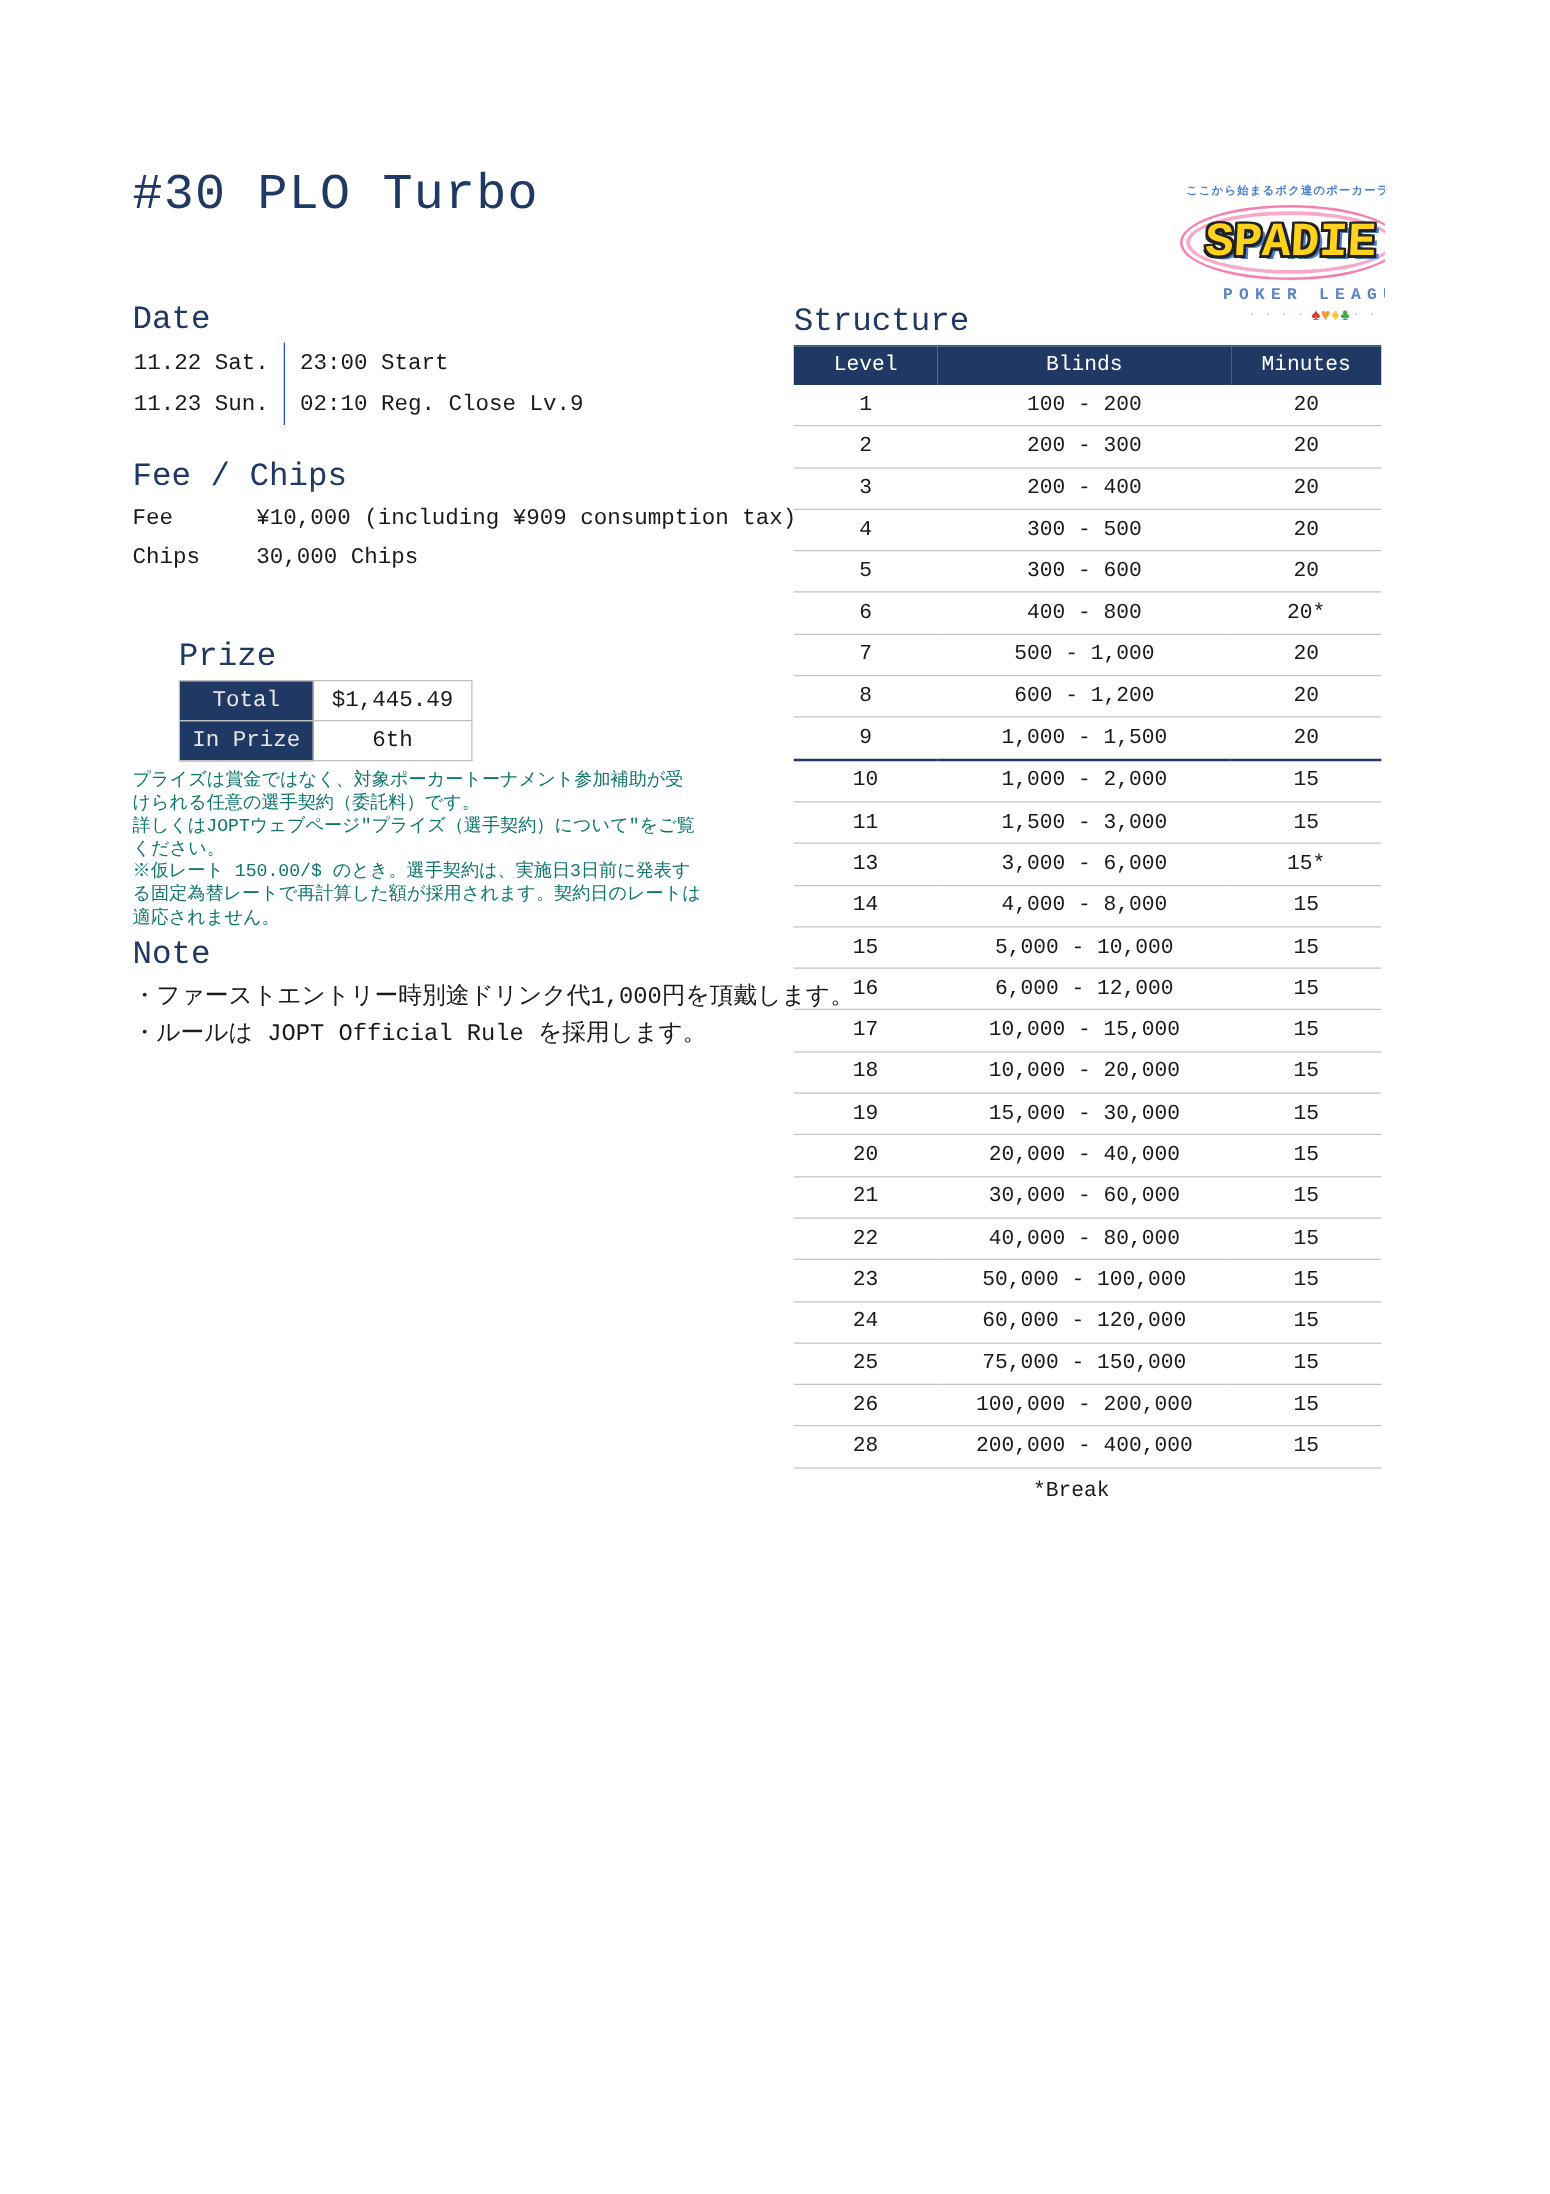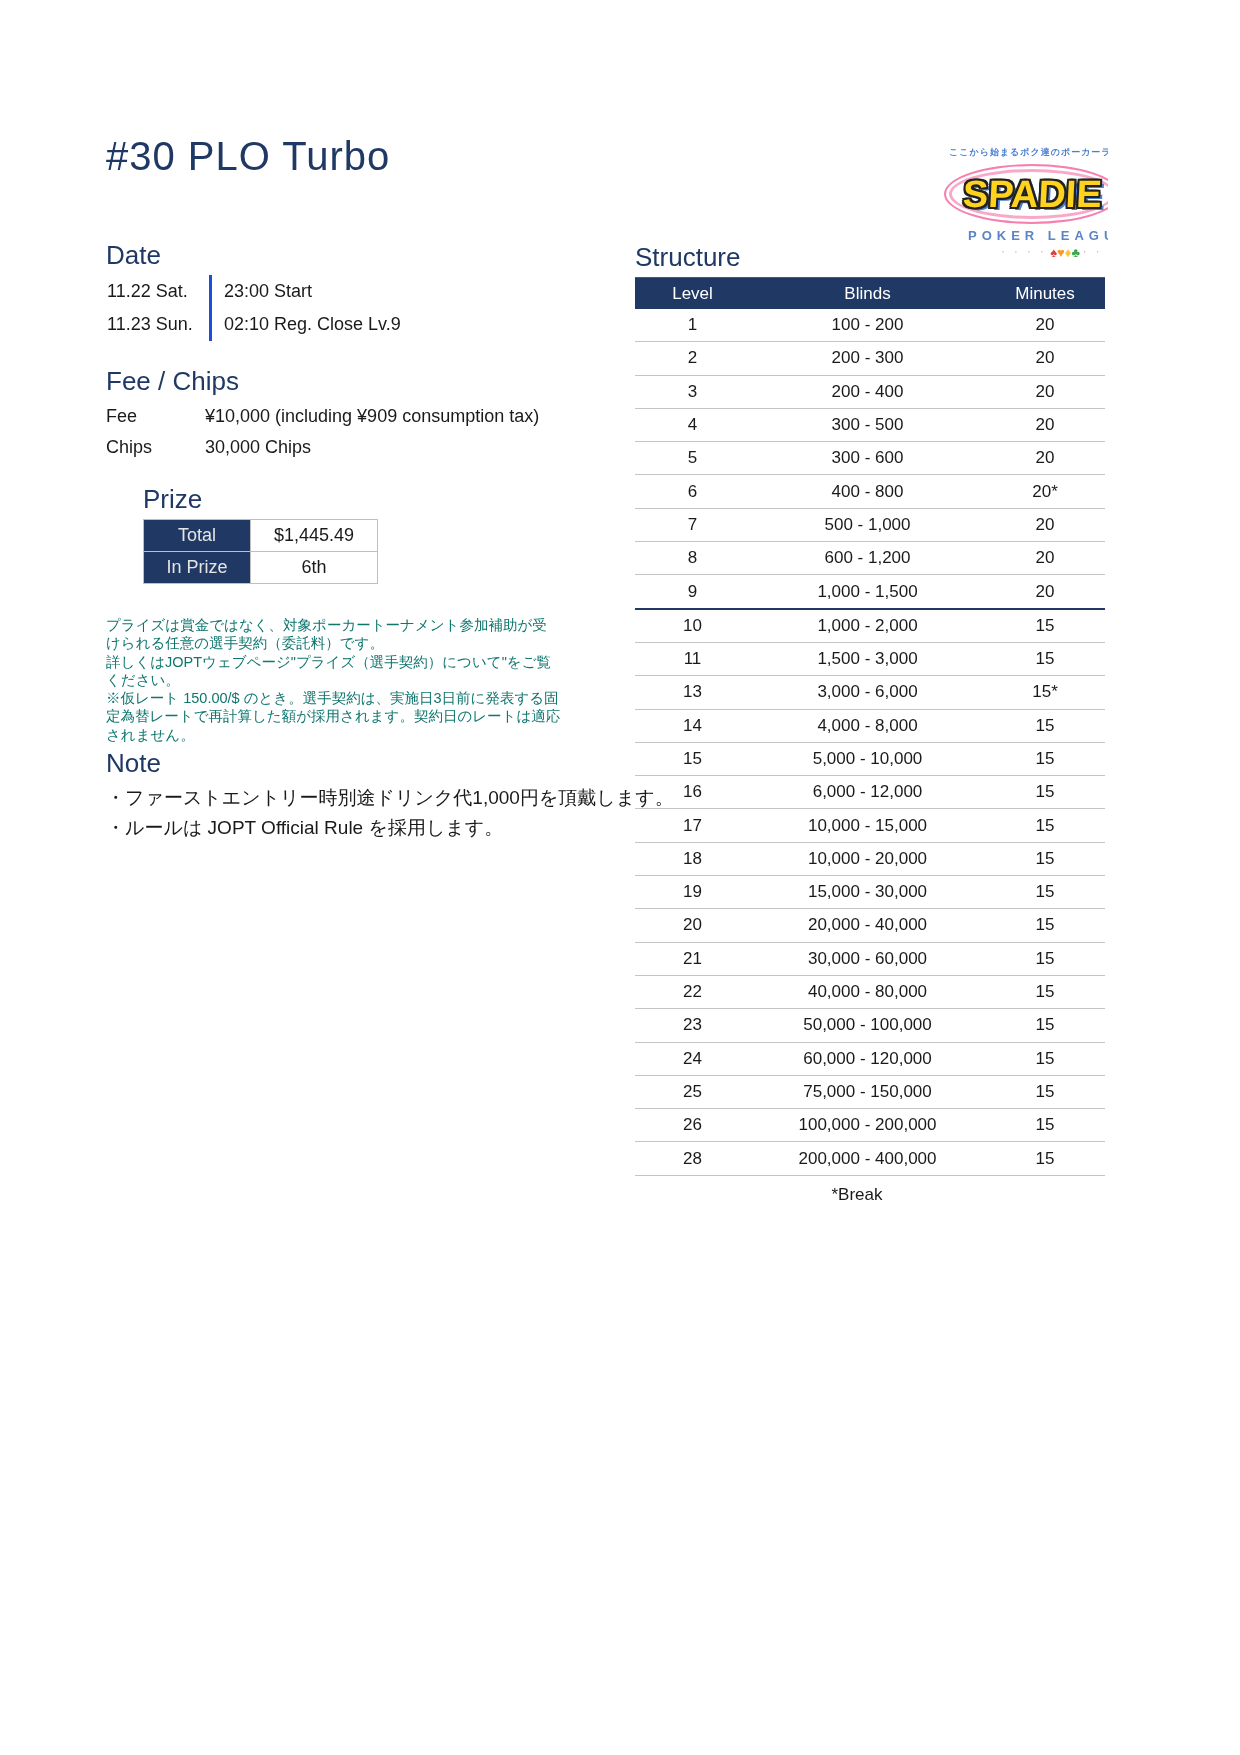--- a/index.html
+++ b/index.html
@@ -1,18 +1,18 @@
 <!DOCTYPE html>
 <html style="--navy: #1f3864; --logo-yellow: #ffd21e; --logo-pink: #f77fb0; --logo-blue: #5b84c4; --suit-spade-red: #e23d3d; --suit-heart-orange: #f59a2e; --suit-diamond-yellow: #f6c83d; --suit-club-green: #3aa84c;"><head>
 <meta charset="utf-8">
 <style>
   html,body { margin:0; padding:0; background:#ffffff; }
   .page {
     position:relative; width:1108px; height:1755px; background:#fff;
-    font-family:Liberation Sans, sans-serif;
+    font-family:Liberation Mono, monospace;
     color:#1a1a1a; overflow:hidden;
   }
   
   .doc-title {
     position:absolute; left:106px; top:134px;
     font-size:40px; color:var(--navy,#1f3864); letter-spacing:1px; white-space:nowrap;
   }
   
   .sec-heading { font-size:26px; color:var(--navy,#1f3864); margin:0 0 4px 0; font-weight:normal; }
   
@@ -33,27 +33,27 @@
       4px 3px 0 #4a7fd0;
   }
   .logo-subtitle { margin-top:4px; font-size:13px; color:#5b84c4; letter-spacing:5px; font-weight:bold; white-space:nowrap; }
   .logo-suits { margin-top:2px; font-size:13px; white-space:nowrap; }
   .logo-dots { color:#f3a0c4; font-size:9px; letter-spacing:4px; vertical-align:2px; }
   .suit-spade{color:#e23d3d;} .suit-heart{color:#f59a2e;} .suit-diamond{color:#f6c83d;} .suit-club{color:#3aa84c;}
   
   .section { position:absolute; left:106px; }
   .section-date  { top:240px; }
   .section-fee   { top:366px; }
-  .section-prize { top:484px;padding-left:37px; }
+  .section-prize { top:510px;padding-left:37px; }
   .section-disclaimer { top:616px; width:455px; }
   .section-note  { top:748px; }
   
   .kv-table { border-collapse:collapse; margin-top:2px; }
   .kv-table td { font-size:18px; height:31px; white-space:nowrap; vertical-align:middle; }
-  .kv-table .kv-label { min-width:90px; padding-right:12px; border-right:3px solid #1d4ed8; }
+  .kv-table .kv-label { min-width:90px; padding-right:12px; border-right:1px solid #1d4ed8; }
   .kv-table .kv-value { padding-left:12px; }
   
   .fee-row { display:flex; font-size:18px; line-height:31px; white-space:nowrap; }
   .fee-row .fee-label { width:99px; }
   
   .prize-table { border-collapse:collapse; margin-top:3px; }
   .prize-table td { border:1px solid #bfbfbf; text-align:center; font-size:18px; height:29px; }
   .prize-table .prize-label { background:var(--navy,#1f3864); color:#e5e5e5; width:104px; }
   .prize-table .prize-value { width:124px; color:#1a1a1a; }
   

